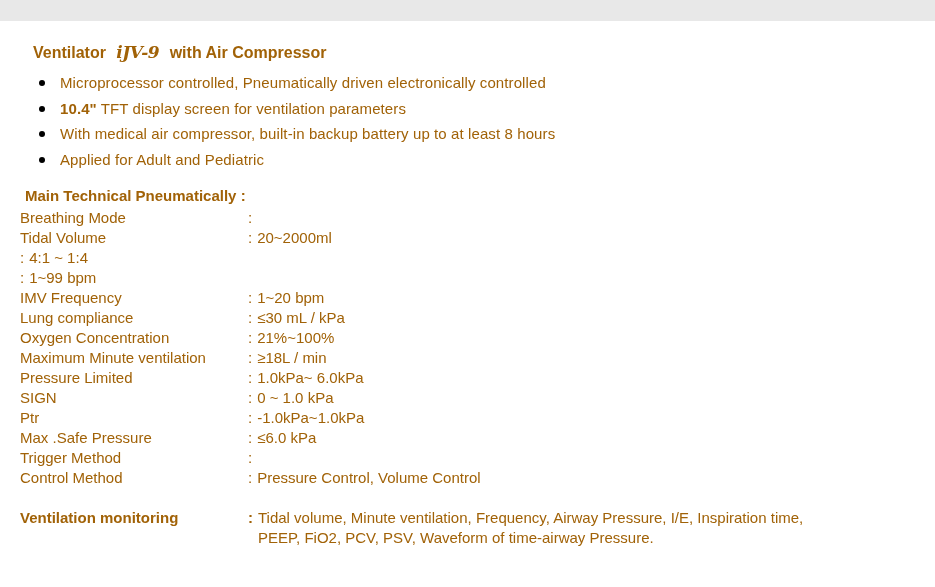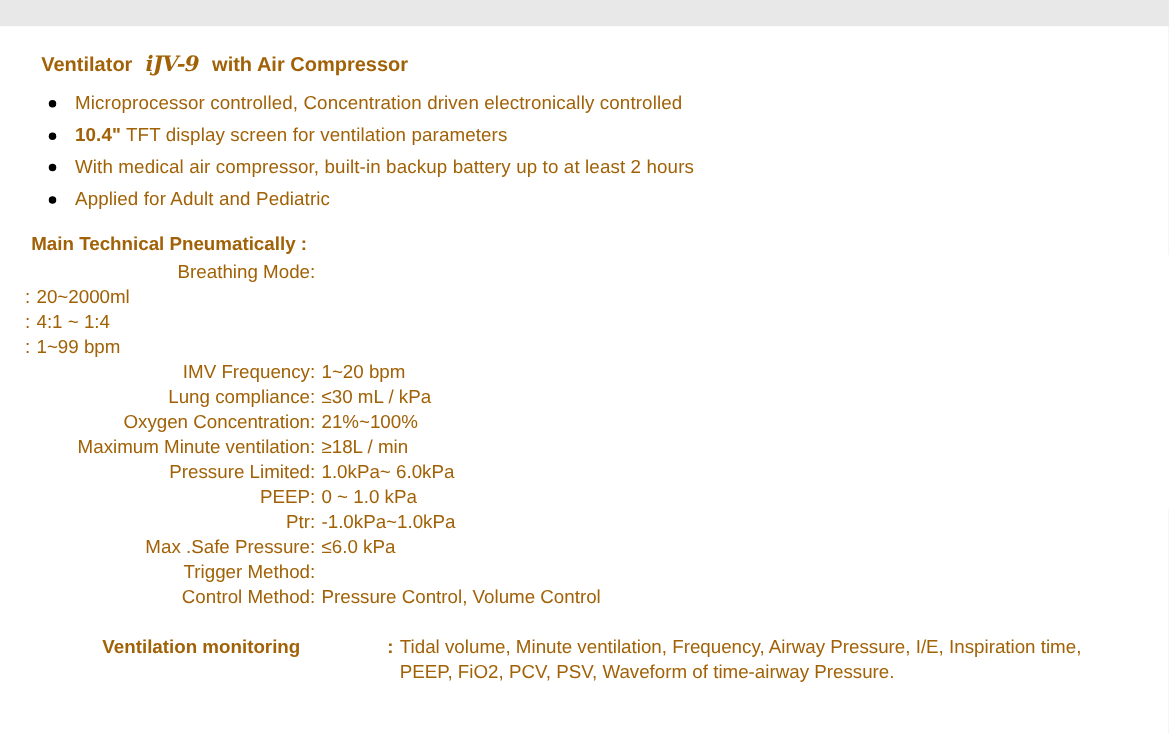--- a/index.html
+++ b/index.html
@@ -66,81 +66,80 @@
     font-weight: bold;
     margin: 14px 0 0 5px;
     line-height: 20px;
   }
   .spec-table {
     margin-top: 2px;
   }
   .spec-row {
     display: flex;
     line-height: 20px;
-    text-align: right;
   }
   .spec-label {
     flex: 0 0 228px;
     white-space: nowrap;
   }
   .spec-sep {
     flex: 0 0 auto;
   }
   .spec-value {
     white-space: pre-line;
     margin-left: 5px;
   }
   
   .monitoring-row {
     display: flex;
     line-height: 20px;
     margin-top: 20px;
-    justify-content: center;
   }
   .monitoring-row .spec-label,
   .monitoring-row .spec-sep {
     font-weight: bold;
   }
 </style>
 </head>
 <body>
 
 <div class="page">
 
   <div class="doc-title">
     <span>Ventilator</span>
     <span class="model">iJV-9</span>
     <span>with Air Compressor</span>
   </div>
 
   <ul class="feature-list">
     <li>
-      <span class="b"></span><span>Microprocessor controlled, Concentration driven electronically controlled</span>
+      <span class="b"></span><span>Microprocessor controlled, Pneumatically driven electronically controlled</span>
     </li>
     <li>
       <span class="b">10.4"</span><span> TFT display screen for ventilation parameters</span>
     </li>
     <li>
-      <span class="b"></span><span>With medical air compressor, built-in backup battery up to at least 2 hours</span>
+      <span class="b"></span><span>With medical air compressor, built-in backup battery up to at least 8 hours</span>
     </li>
     <li>
       <span class="b"></span><span>Applied for Adult and Pediatric</span>
     </li>
   </ul>
 
   <div class="spec-heading">Main Technical Pneumatically :</div>
 
   <div class="spec-table">
 
     <div class="spec-row">
       <span class="spec-label">Breathing Mode</span>
       <span class="spec-sep">:</span>
     </div>
 
     <div class="spec-row">
+      <span class="spec-label">Tidal Volume</span>
       <span class="spec-sep">:</span>
       <span class="spec-value">20~2000ml</span>
     </div>
 
     <div class="spec-row">
       <span class="spec-sep">:</span>
       <span class="spec-value">4:1 ~ 1:4</span>
     </div>
 
     <div class="spec-row">
@@ -172,21 +171,21 @@
       <span class="spec-value">≥18L / min</span>
     </div>
 
     <div class="spec-row">
       <span class="spec-label">Pressure Limited</span>
       <span class="spec-sep">:</span>
       <span class="spec-value">1.0kPa~ 6.0kPa</span>
     </div>
 
     <div class="spec-row">
-      <span class="spec-label">PEEP</span>
+      <span class="spec-label">SIGN</span>
       <span class="spec-sep">:</span>
       <span class="spec-value">0 ~ 1.0 kPa</span>
     </div>
 
     <div class="spec-row">
       <span class="spec-label">Ptr</span>
       <span class="spec-sep">:</span>
       <span class="spec-value">-1.0kPa~1.0kPa</span>
     </div>
 

